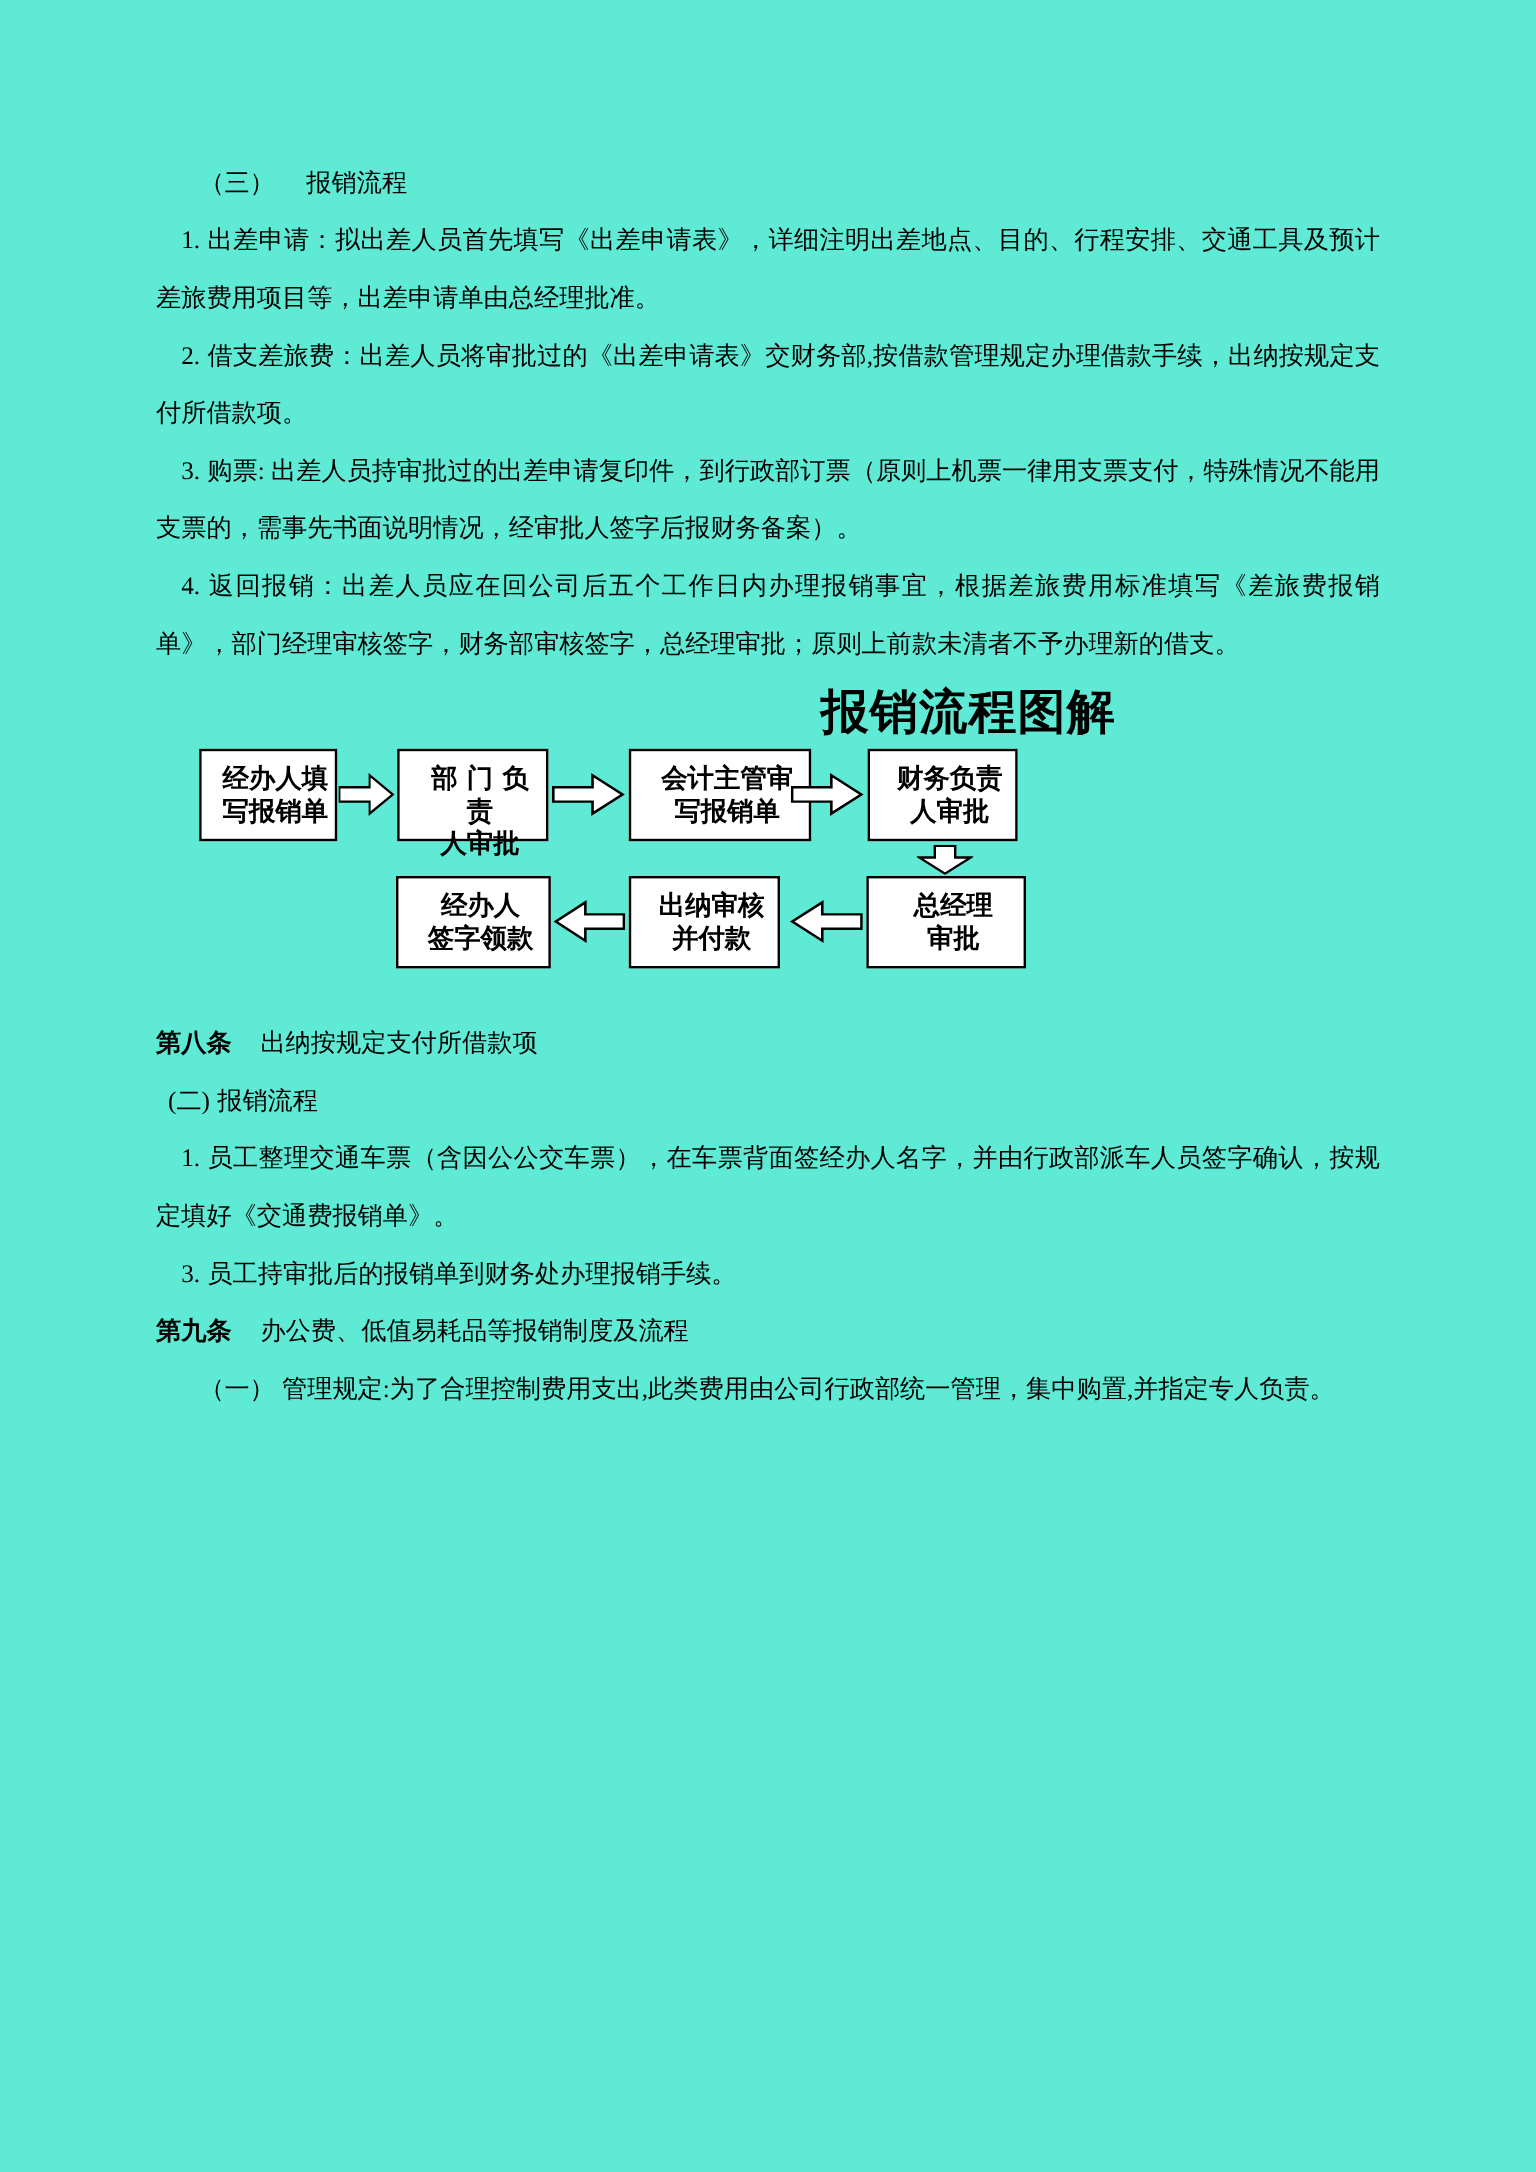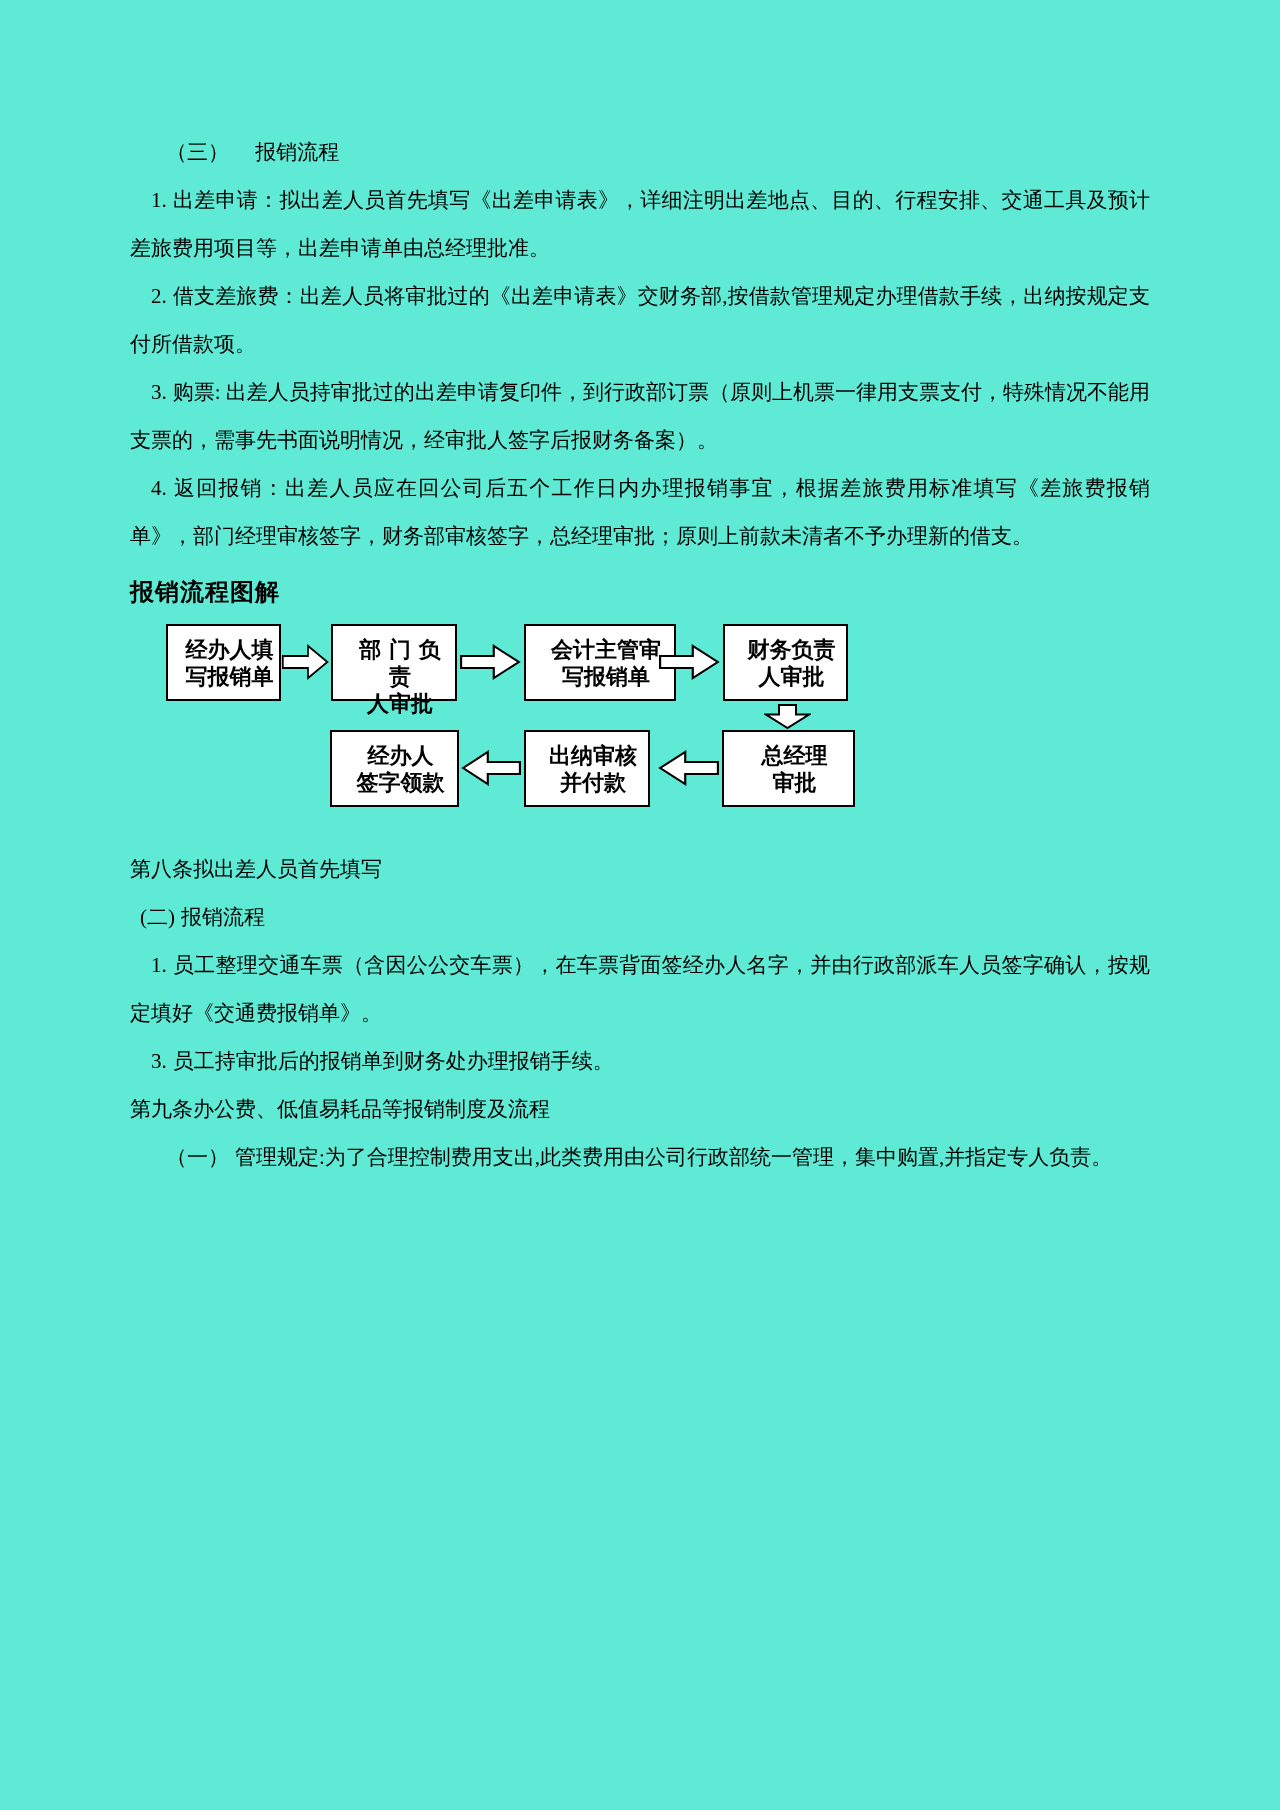--- a/index.html
+++ b/index.html
@@ -20,34 +20,34 @@
     font-size: 21px;
     line-height: 48px;
     text-align: justify;
     word-break: break-all;
   }
   .indent-1 { text-indent: 21px; }
   .indent-sm { text-indent: 10px; }
   .indent-2 { text-indent: 36px; }
   .num { margin-right: 6px; }
   .article-label {
-    font-weight: normal;
+    font-weight: bold;
     font-family: "DejaVu Sans", "Liberation Sans", sans-serif;
-    margin-right: 0;
+    margin-right: 24px;
   }
   
   .flow-title {
     margin: 12px 0 0 0;
     padding-right: 220px;
-    text-align: left;
-    font-size: 24px;
+    text-align: right;
+    font-size: 40px;
     line-height: 44px;
     font-weight: bold;
     letter-spacing: 1px;
-    font-family: Liberation Mono, monospace;
+    font-family: Liberation Serif, serif;
   }
   .flow-canvas {
     position: relative;
     height: 185px;
     margin-top: 8px;
   }
   .flow-box {
     position: absolute;
     height: 77px;
     border: 2px solid #000;
@@ -145,21 +145,21 @@
         </svg>
 
       <div class="flow-box" style="left:200px; top:106px; width:129px;">
         <span>经办人</span>
           <span>签字领款</span>
       </div>
 
     </div>
   </section>
 
-  <p class="para article-heading"><span class="article-label">第八条</span><span>拟出差人员首先填写</span></p>
+  <p class="para article-heading"><span class="article-label">第八条</span><span>出纳按规定支付所借款项</span></p>
 
 
   <p class="para indent-sm"><span class="num">(二)</span><span>报销流程</span></p>
 
   <p class="para indent-1"><span class="num">1.</span><span>员工整理交通车票（含因公公交车票），在车票背面签经办人名字，并由行政部派车人员签字确认，按规定填好《交通费报销单》。</span></p>
 
 
   <p class="para indent-1"><span class="num">3.</span><span>员工持审批后的报销单到财务处办理报销手续。</span></p>
 
   <p class="para"><span class="article-label">第九条</span><span>办公费、低值易耗品等报销制度及流程</span></p>

